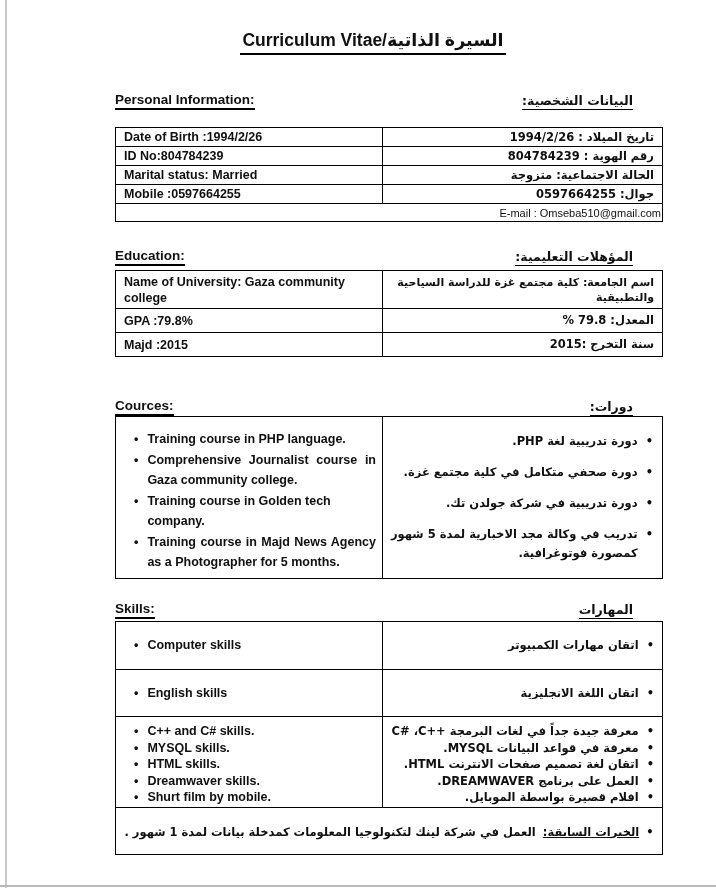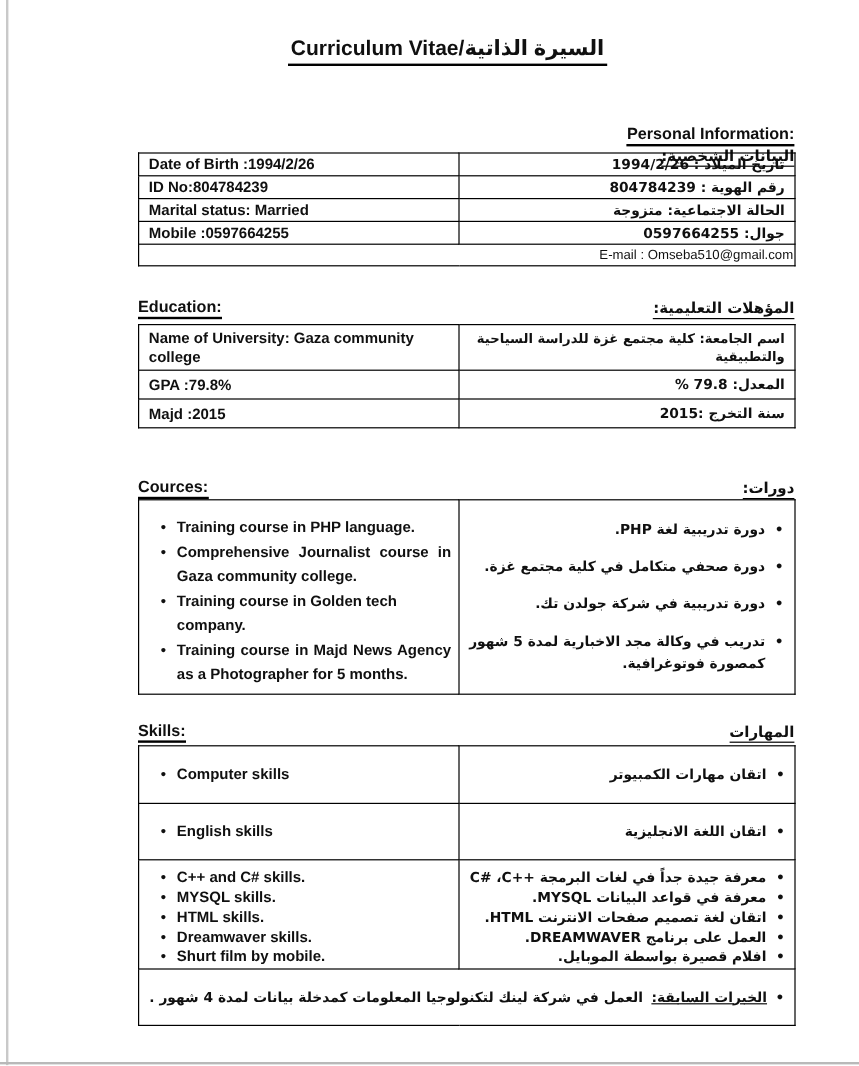--- a/index.html
+++ b/index.html
@@ -10,21 +10,21 @@
 
   .title-wrap{position:absolute;top:30px;left:0;width:716px;text-align:center;}
   .title{display:inline-block;margin-left:30px;font-size:17.5px;font-weight:bold;
          border-bottom:2px solid #000;padding:0 2px 2px 2px;
          font-family:"Liberation Sans","DejaVu Sans",sans-serif;}
 
   .sec-head{position:absolute;left:115px;width:547px;display:flex;
             justify-content:space-between;align-items:flex-end;}
   .sec-head .en{font-size:13.5px;font-weight:bold;border-bottom:2px solid #000;padding-bottom:1px;}
   .sec-head .arh{font-size:12.5px;font-weight:bold;border-bottom:1.5px solid #000;
-                 padding-bottom:1px;direction:rtl;
+                 padding-bottom:1px;margin-right:29px;direction:rtl;
                  font-family:"DejaVu Sans",sans-serif;}
 
   table.cv{position:absolute;left:115px;border-collapse:collapse;table-layout:fixed;width:547px;}
   table.cv td{border:1.5px solid #000;vertical-align:middle;overflow:hidden;}
   col.c1{width:267px;} col.c2{width:280px;}
 
   .cell-en{font-weight:bold;font-size:12.5px;padding:1px 4px 1px 8px;line-height:16px;}
   .cell-ar{direction:rtl;text-align:right;font-weight:bold;font-size:11.5px;
            padding:1px 8px 1px 4px;font-family:"DejaVu Sans",sans-serif;line-height:15px;}
   .cell-center{text-align:right;font-weight:normal;font-size:11px;}
@@ -60,21 +60,21 @@
 <body>
 
 <div class="page">
   <div class="edge-left"></div>
   <div class="edge-bottom"></div>
 
   <div class="title-wrap">
     <span class="title">Curriculum Vitae/السيرة الذاتية</span>
   </div>
 
-  <div class="sec-head" style="top:104px;flex-direction:column;">
+  <div class="sec-head" style="top:92px;">
     <span class="en">Personal Information:</span>
     <span class="arh">البيانات الشخصية:</span>
   </div>
 
   <table class="cv" style="top:127px;">
     <colgroup>
         <col class="c1">
         <col class="c2">
       </colgroup>
     <tbody>
@@ -241,20 +241,20 @@
         <div class="ar-li tight">
               <span>افلام قصيرة بواسطة الموبايل.</span>
             </div>
       </td>
     </tr>
     <tr style="height:47px;">
       <td colspan="2">
         <div class="exp-wrap">
           <span class="exp">
             <span class="lbl">الخبرات السابقة:</span>
-            <span>العمل في شركة لينك لتكنولوجيا المعلومات كمدخلة بيانات لمدة 4 شهور .</span>
+            <span>العمل في شركة لينك لتكنولوجيا المعلومات كمدخلة بيانات لمدة 1 شهور .</span>
           </span>
         </div>
       </td>
     </tr>
   </tbody>
     </table>
 </div>
 
 </body></html>

